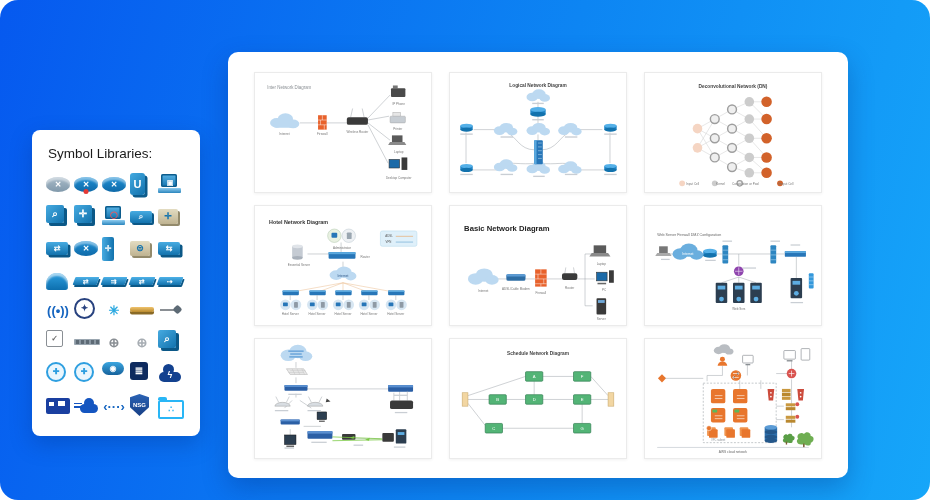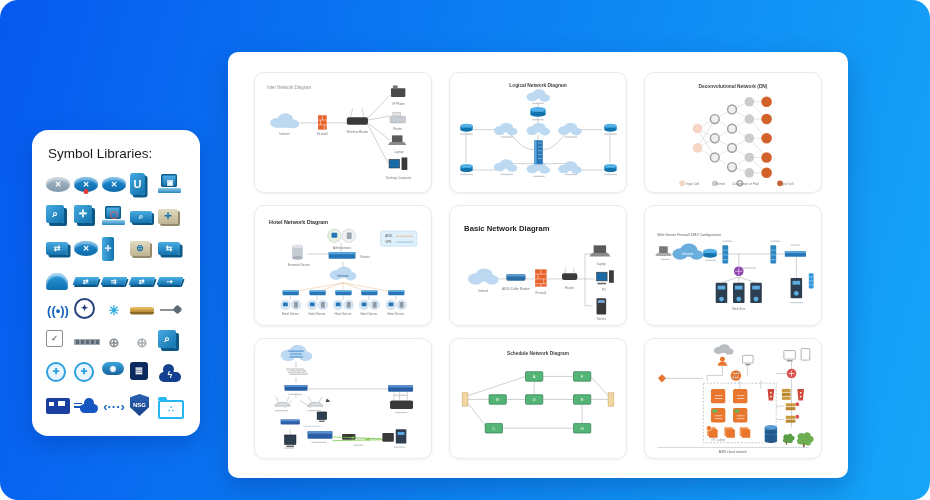--- a/index.html
+++ b/index.html
@@ -2,21 +2,21 @@
 <html><head>
 <meta charset="utf-8">
 <style>
   html,body{margin:0;padding:0;background:#fff;}
   .screen{position:relative;width:930px;height:500px;overflow:hidden;font-family:"Liberation Sans",sans-serif;}
   .canvas{position:absolute;inset:0;border-radius:18px;
     background:linear-gradient(105deg,#0659ef 0%,#0d85f3 55%,#16a6f9 100%);}
 
   
   .sym-panel{position:absolute;left:32px;top:130px;width:168px;height:306px;background:#fff;
-    border-radius:16px;box-shadow:0 8px 22px rgba(0,40,120,.28);padding:14px;box-sizing:border-box;}
+    border-radius:8px;box-shadow:0 8px 22px rgba(0,40,120,.28);padding:14px;box-sizing:border-box;}
   .sym-title{font-size:13.5px;color:#1b1b1b;font-weight:500;margin:2px 0 12px 2px;}
   .sym-grid{display:grid;grid-template-columns:repeat(5,24px);column-gap:4px;row-gap:8px;}
   .sym{width:24px;height:24px;position:relative;display:flex;align-items:center;justify-content:center;
     font-size:11px;line-height:1;cursor:pointer;}
   .sym .g{position:relative;z-index:2;font-weight:bold;}
   .sym .dot{position:absolute;width:5px;height:5px;border-radius:50%;bottom:3px;left:50%;transform:translateX(-50%);z-index:3;}
   .t-cyl{--bg:#1e8fd5;--bg2:#0f6aa8;}
   .t-cyl::before{content:"";position:absolute;left:0;top:4px;width:24px;height:15px;border-radius:50%/46%;
     background:linear-gradient(var(--bg),var(--bg2));box-shadow:inset 0 3px 2px rgba(255,255,255,.45);}
   .t-cyl .g{font-size:8px;color:#fff;}
@@ -79,21 +79,21 @@
     clip-path:polygon(50% 0,100% 15%,100% 60%,50% 100%,0 60%,0 15%);}
   .t-shield .g{font-size:6px;}
   .t-folder{width:22px;height:15px;border:2px solid #29b6f6;border-radius:2px;margin-top:6px;color:#29b6f6;position:relative;}
   .t-folder::before{content:"";position:absolute;top:-5px;left:-2px;width:9px;height:3px;background:#29b6f6;border-radius:2px 2px 0 0;}
   .t-folder .g{font-size:9px;}
 
   
   .tpl-panel{position:absolute;left:228px;top:52px;width:620px;height:426px;background:#fff;
     border-radius:10px;box-shadow:0 10px 26px rgba(0,40,120,.30);padding:20px 26px;box-sizing:border-box;}
   .tpl-grid{display:grid;grid-template-columns:repeat(3,178px);grid-template-rows:repeat(3,121px);gap:12px 17px;}
-  .tpl-card{background:#fff;border:1px solid #ebebeb;border-radius:10px;box-shadow:0 1px 3px rgba(0,0,0,.06);
+  .tpl-card{background:#fff;border:1px solid #ebebeb;border-radius:0;box-shadow:0 1px 3px rgba(0,0,0,.06);
     overflow:hidden;cursor:pointer;}
   .tpl-card svg{display:block;width:100%;height:100%;}
 
   
   .ttl{font-size:4.6px;fill:#8a8f94;}
   .ttl2{font-size:5px;fill:#444;font-weight:bold;text-anchor:middle;}
   .ttl3{font-size:5.6px;fill:#333;font-weight:bold;}
   .ttl4{font-size:8px;fill:#222;font-weight:bold;}
   .ttl5{font-size:3.8px;fill:#666;}
   .lab{font-size:3.2px;fill:#777;text-anchor:middle;}

